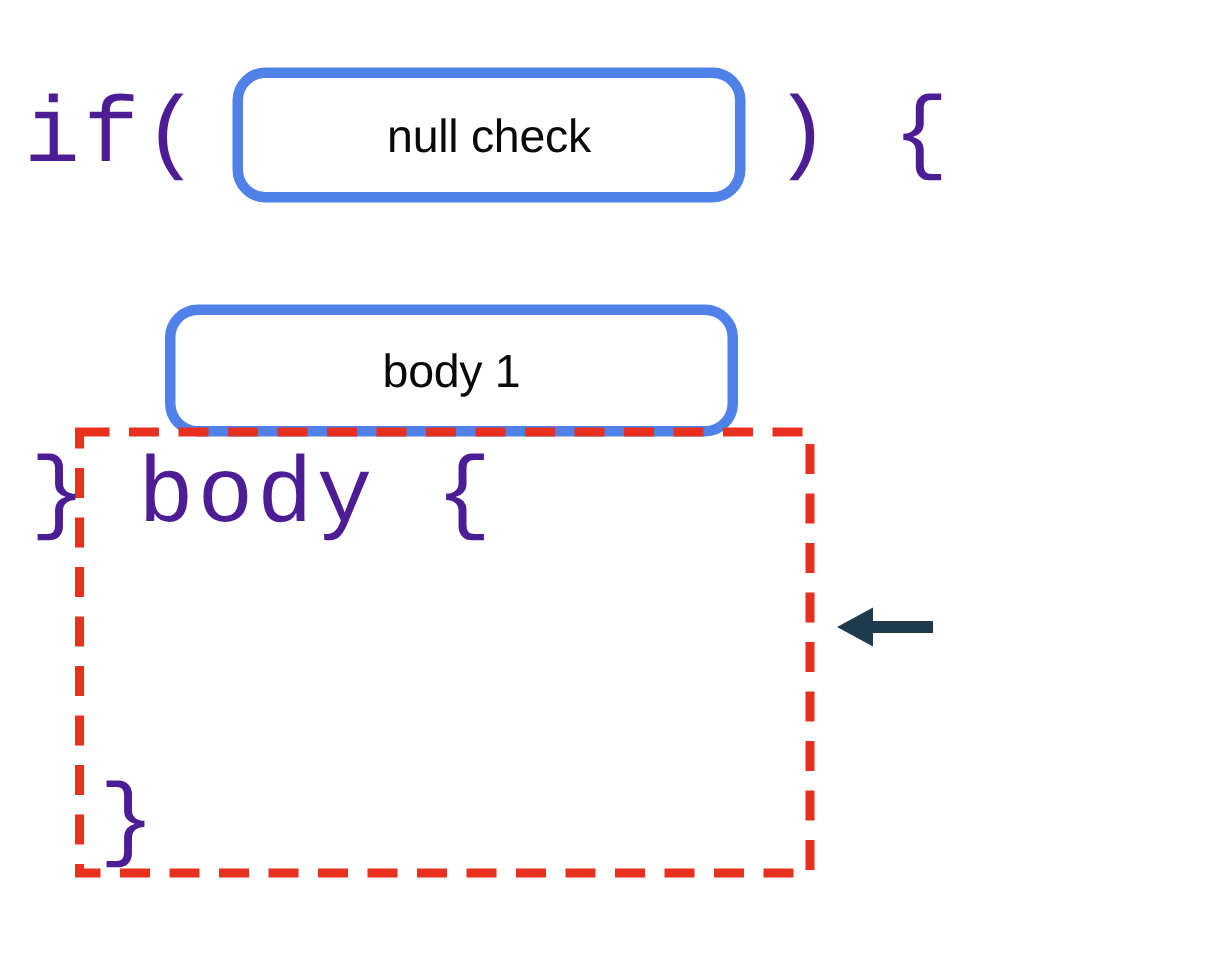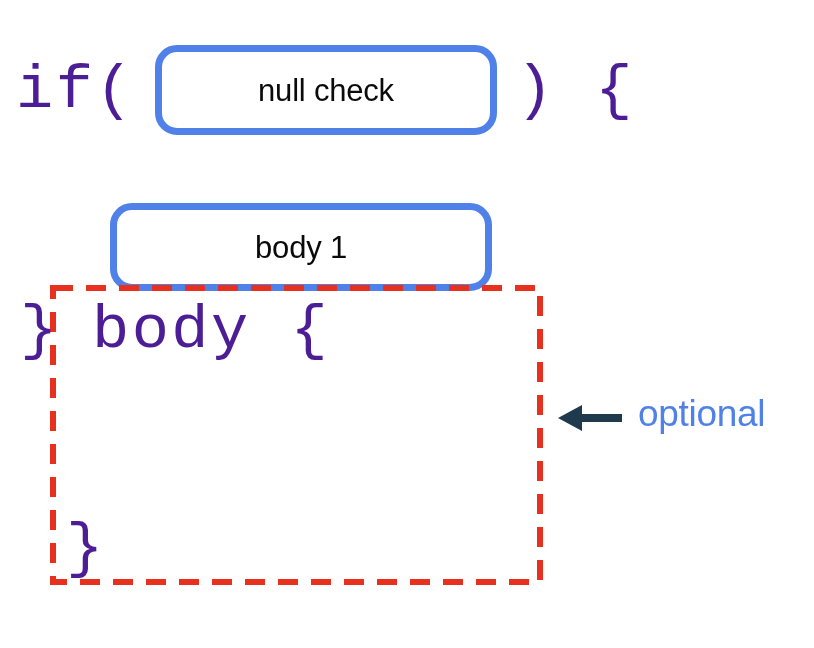--- a/index.html
+++ b/index.html
@@ -131,15 +131,14 @@
 
 
   <div class="code" id="code-brace-2">}</div>
 
   <div id="annotation-arrow">
     <svg viewBox="0 0 70 40">
       <path d="M2 20 L26 7 L26 16 L66 16 L66 24 L26 24 L26 33 Z" fill="#1E3A4C"></path>
     </svg>
   </div>
 
-  <div id="annotation-label">optional</div>
 
 </div>
 
 </body></html>

